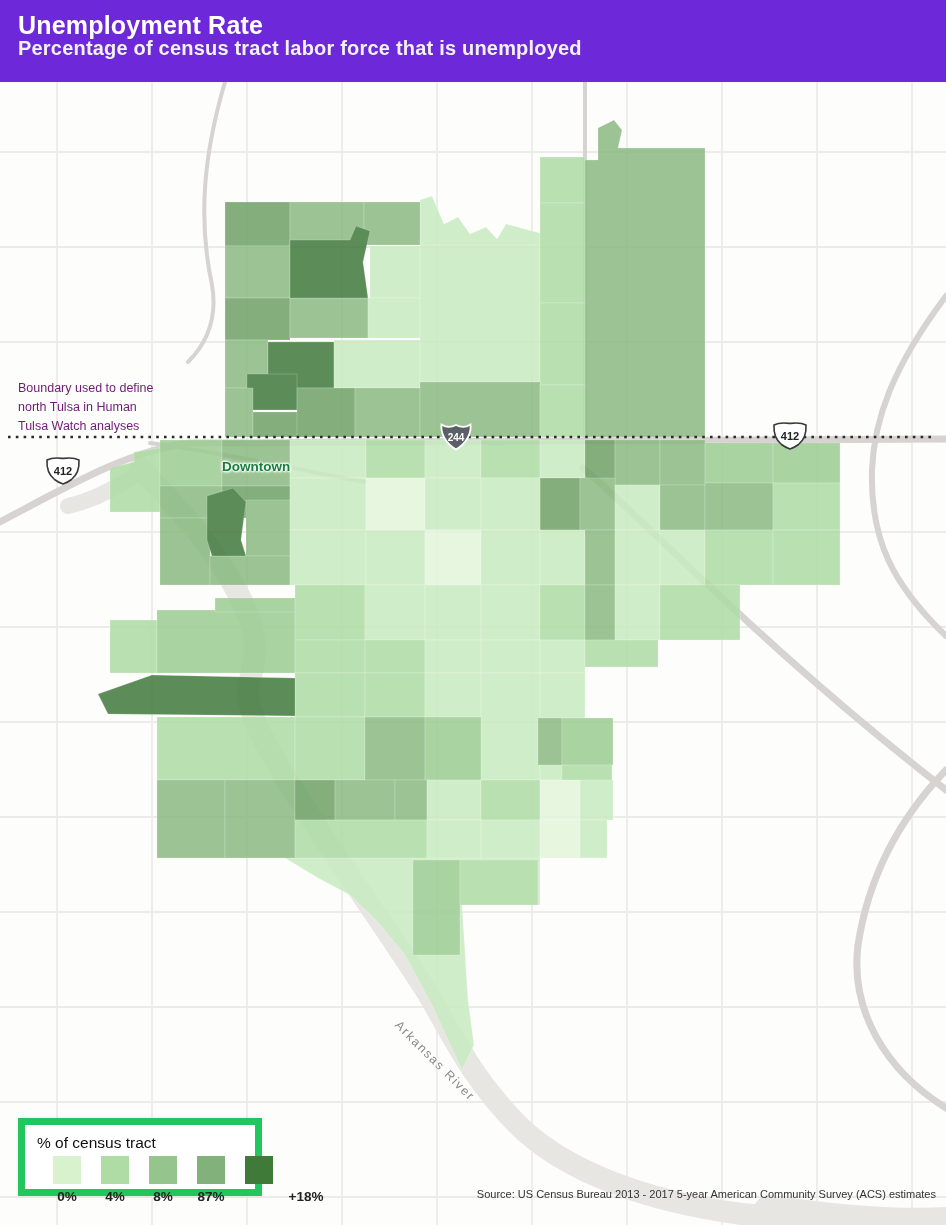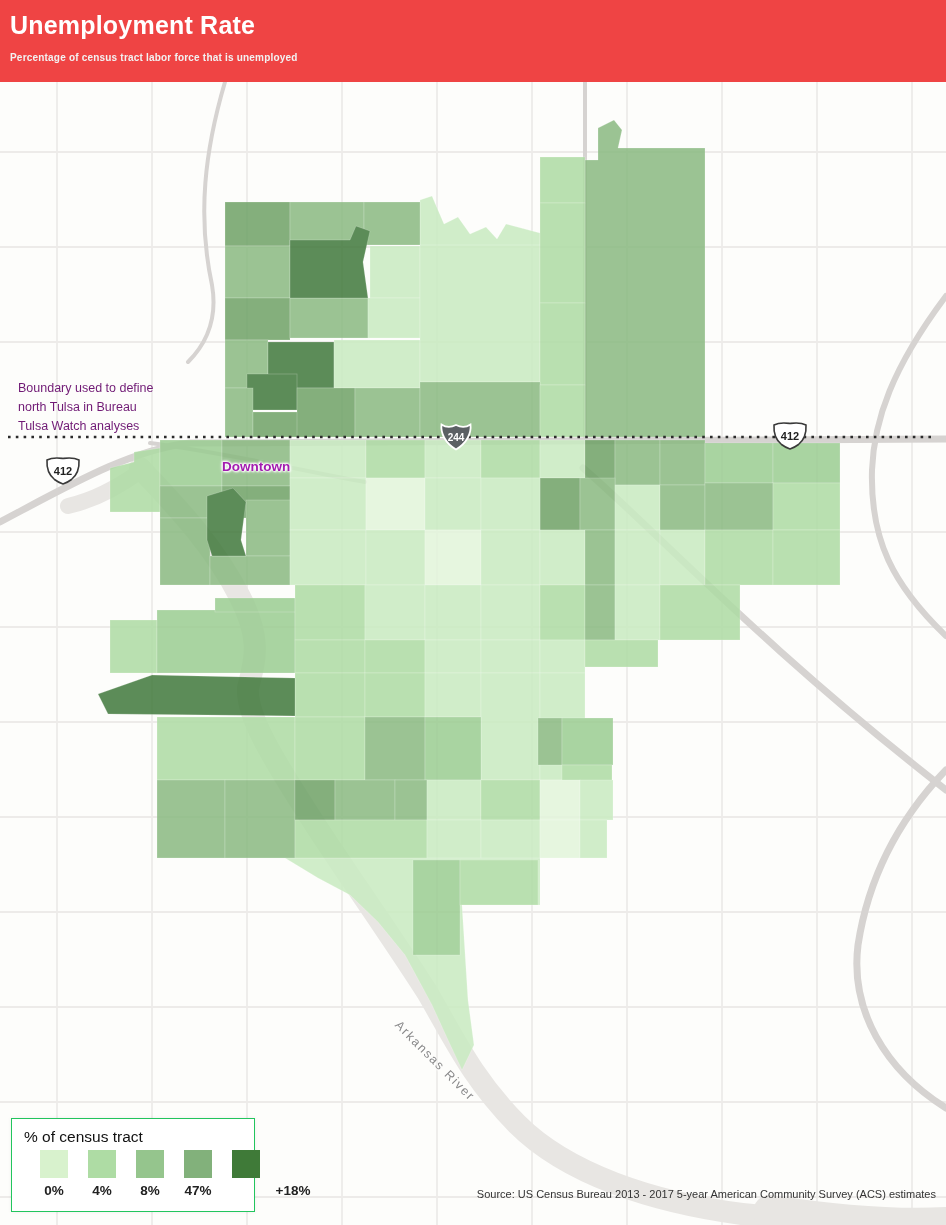--- a/index.html
+++ b/index.html
@@ -1,33 +1,33 @@
 <!DOCTYPE html>
 <html><head>
 <meta charset="utf-8">
 <style>
   html,body{margin:0;padding:0;background:#fff;}
   .stage{position:relative;width:946px;height:1225px;overflow:hidden;background:#fdfdfb;
          font-family:"Liberation Sans","DejaVu Sans",sans-serif;}
   
-  .hdr{position:absolute;left:0;top:0;width:946px;height:82px;background:#ef4444;color:#fff;box-sizing:border-box;padding:11px 18px 0 10px;}
+  .hdr{position:absolute;left:0;top:0;width:946px;height:82px;background:#6d28d9;color:#fff;box-sizing:border-box;padding:11px 18px 0 18px;}
   .hdr h1{margin:0;font-size:25px;line-height:28px;font-weight:bold;letter-spacing:.2px;}
-  .hdr h2{margin:10px 0 0 0;font-size:10px;line-height:17px;font-weight:bold;color:#f2f2f2;letter-spacing:.2px;}
+  .hdr h2{margin:1px 0 0 0;font-size:20px;line-height:17px;font-weight:bold;color:#f2f2f2;letter-spacing:.2px;}
   
   svg.map{position:absolute;left:0;top:82px;display:block;}
   
   .note{position:absolute;left:18px;top:379px;width:170px;font-size:12.5px;line-height:19px;color:#701a75;}
-  .dtn{position:absolute;left:222px;top:459px;font-size:13.5px;font-weight:bold;color:#a21caf;
+  .dtn{position:absolute;left:222px;top:459px;font-size:13.5px;font-weight:bold;color:#15803d;
        text-shadow:0 0 2px #fff,0 0 3px #fff,0 0 4px #fff,1px 1px 2px #fff,-1px -1px 2px #fff;}
   .riv{position:absolute;left:402px;top:1018px;font-size:12.5px;color:#8a8a8a;letter-spacing:1.6px;
        transform:rotate(45deg);transform-origin:0 0;white-space:nowrap;
        text-shadow:0 0 2px #fff,0 0 3px #fff,1px 1px 2px #fff;}
   
-  .legend{position:absolute;left:11px;top:1118px;width:244px;height:94px;background:#fff;
-          border:1px solid #22c55e;box-sizing:border-box;box-shadow:0 0 4px rgba(0,0,0,.06);}
+  .legend{position:absolute;left:18px;top:1118px;width:244px;height:78px;background:#fff;
+          border:7px solid #22c55e;box-sizing:border-box;box-shadow:0 0 4px rgba(0,0,0,.06);}
   .legend .lt{margin:9px 0 0 12px;font-size:15.5px;color:#111;}
   .legrow{position:absolute;left:0;top:30px;width:244px;height:62px;}
   .sw{position:absolute;width:28px;height:28px;top:1px;}
   .swl{position:absolute;top:34px;width:48px;text-align:center;font-size:13.5px;font-weight:bold;color:#222;}
   .src{position:absolute;right:10px;top:1188px;font-size:11px;color:#333;}
 </style>
 </head>
 <body>
 
 <div class="stage">
@@ -201,38 +201,38 @@
         </g>
         <g transform="translate(790,435)">
           <path d="M-16,-10 C-10,-13 -4,-12 0,-11.5 C4,-12 10,-13 16,-10 C16.5,-2 14,5 8.5,9.5 C4.5,12.5 1.5,13.5 0,14 C-1.5,13.5 -4.5,12.5 -8.5,9.5 C-14,5 -16.5,-2 -16,-10 Z" fill="#ffffff" stroke="#3a3a3a" stroke-width="1.6"></path>
           <text x="0" y="4.5" text-anchor="middle" font-size="11" font-weight="bold" fill="#222" font-family="&quot;Liberation Sans&quot;,sans-serif">412</text>
         </g>
       </g>
     </svg>
 
   <div class="note">
     <div>Boundary used to define</div>
-    <div>north Tulsa in Bureau</div>
+    <div>north Tulsa in Human</div>
     <div>Tulsa Watch analyses</div>
   </div>
 
   <div class="dtn">Downtown</div>
   <div class="riv">Arkansas River</div>
 
   <div class="legend">
     <div class="lt">% of census tract</div>
     <div class="legrow">
         <div class="sw" style="left: 28px; background: rgb(216, 242, 205);"></div>
         <div class="swl" style="left: 18px;">0%</div>
         <div class="sw" style="left: 76px; background: rgb(174, 220, 164);"></div>
         <div class="swl" style="left: 66px;">4%</div>
         <div class="sw" style="left: 124px; background: rgb(149, 197, 141);"></div>
         <div class="swl" style="left: 114px;">8%</div>
         <div class="sw" style="left: 172px; background: rgb(130, 177, 123);"></div>
-        <div class="swl" style="left: 162px;">47%</div>
+        <div class="swl" style="left: 162px;">87%</div>
         <div class="sw" style="left: 220px; background: rgb(63, 122, 56);"></div>
         <div class="swl" style="left: 210px; margin-left: 47px;">+18%</div>
       </div>
   </div>
 
   <div class="src">Source: US Census Bureau 2013 - 2017 5-year American Community Survey (ACS) estimates</div>
 
 </div>
 
 </body></html>

